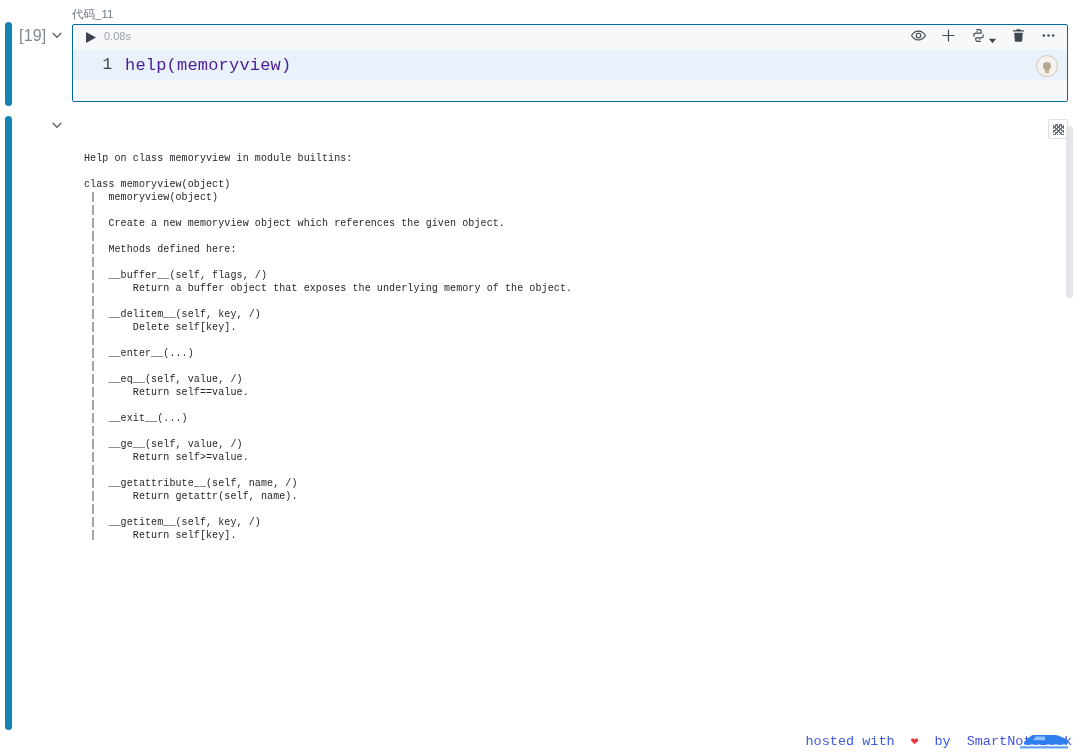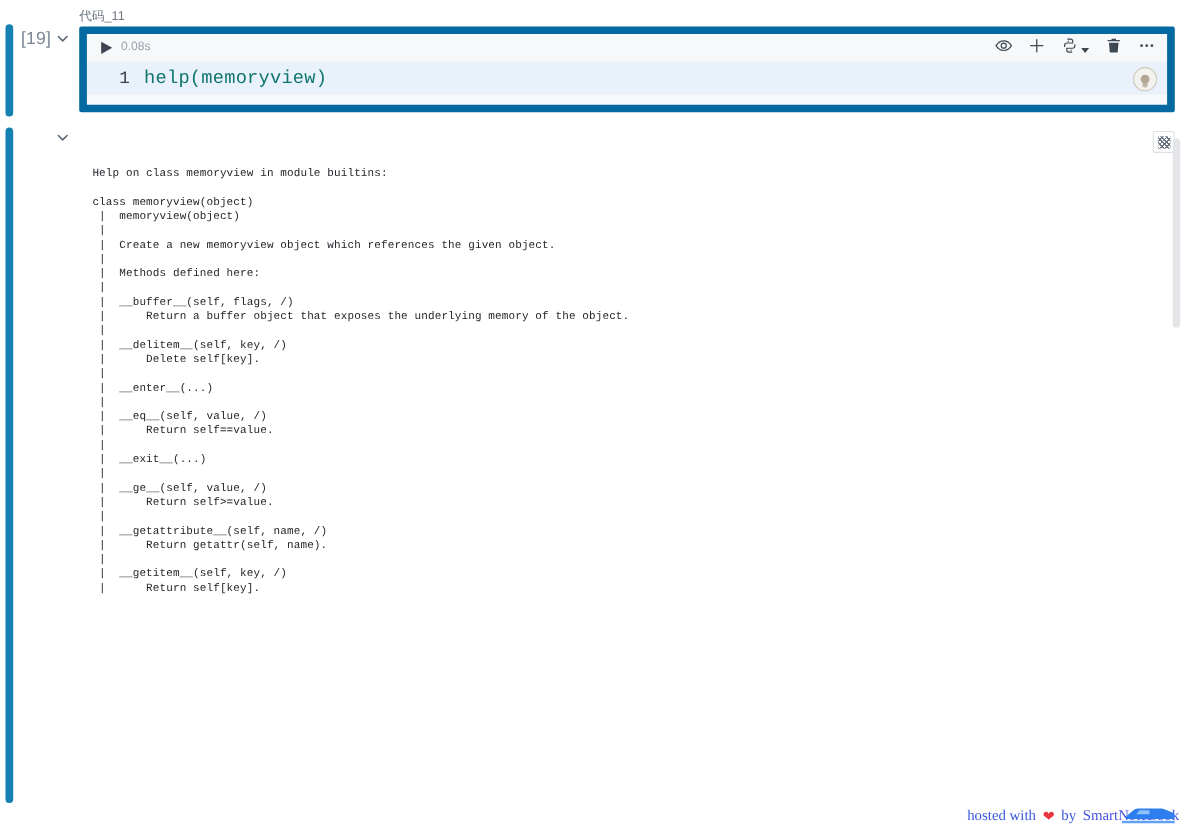--- a/index.html
+++ b/index.html
@@ -39,21 +39,21 @@
     position: absolute; left: 72px; top: 7px;
     font-size: 11.5px; color: #6d7681;
     font-family: "Liberation Sans", sans-serif;
   }
 
   
   .code-cell {
     position: absolute; left: 72px; top: 24px;
     width: 996px; height: 78px;
     background: #f7f8f9;
-    border: 7px solid #0369a1;
+    border: 1px solid #0369a1;
     border-radius: 2px;
     overflow: hidden;
   }
   .code-toolbar {
     position: relative; height: 25px; width: 100%;
   }
   .run-btn {
     position: absolute; left: 12px; top: 6px;
     width: 12px; height: 13px; cursor: pointer;
   }
@@ -86,21 +86,21 @@
     position: absolute; left: 0; top: 0; right: 0; height: 30px;
     display: flex; align-items: center;
     font-family: "Liberation Mono", monospace;
     font-size: 17px;
   }
   .lineno {
     width: 52px; text-align: right; padding-right: 13px;
     color: #3b3f45; font-size: 16px;
     font-family: "Liberation Mono", monospace;
   }
-  .code-text { color: #0f766e; white-space: pre; letter-spacing: .2px; }
+  .code-text { color: #4c1d95; white-space: pre; letter-spacing: .2px; }
   .code-filler { background: #f7f8f9; height: 21px; }
 
   
   .cell-avatar {
     position: absolute; right: 9px; top: 30px;
     width: 22px; height: 22px; border-radius: 50%;
     background: #f4f2ef;
     border: 1px solid #cfc7bc;
     display: flex; align-items: center; justify-content: center;
     cursor: pointer;
@@ -147,23 +147,23 @@
   .scrollbar-thumb {
     position: absolute; right: 4px; top: 126px;
     width: 7px; height: 172px;
     background: #e3e5e8; border-radius: 4px;
     cursor: pointer;
   }
 
   
   .footer {
     position: absolute; right: 8px; bottom: 7px;
-    display: flex; align-items: center; gap: 6px;
+    display: flex; align-items: center; gap: 16px;
     font-size: 13.5px; color: #3b5bdb;
-    font-family: Liberation Serif, serif;
+    font-family: Liberation Mono, monospace;
   }
   .footer .heart { color: #e8373c; font-size: 13px; line-height: 1; }
   .footer .brand { color: #4453e0; }
   .brand-logo {
     position: absolute; right: 2px; bottom: 0px;
     width: 52px; height: 21px; pointer-events: none;
   }
 </style>
 </head>
 <body>

